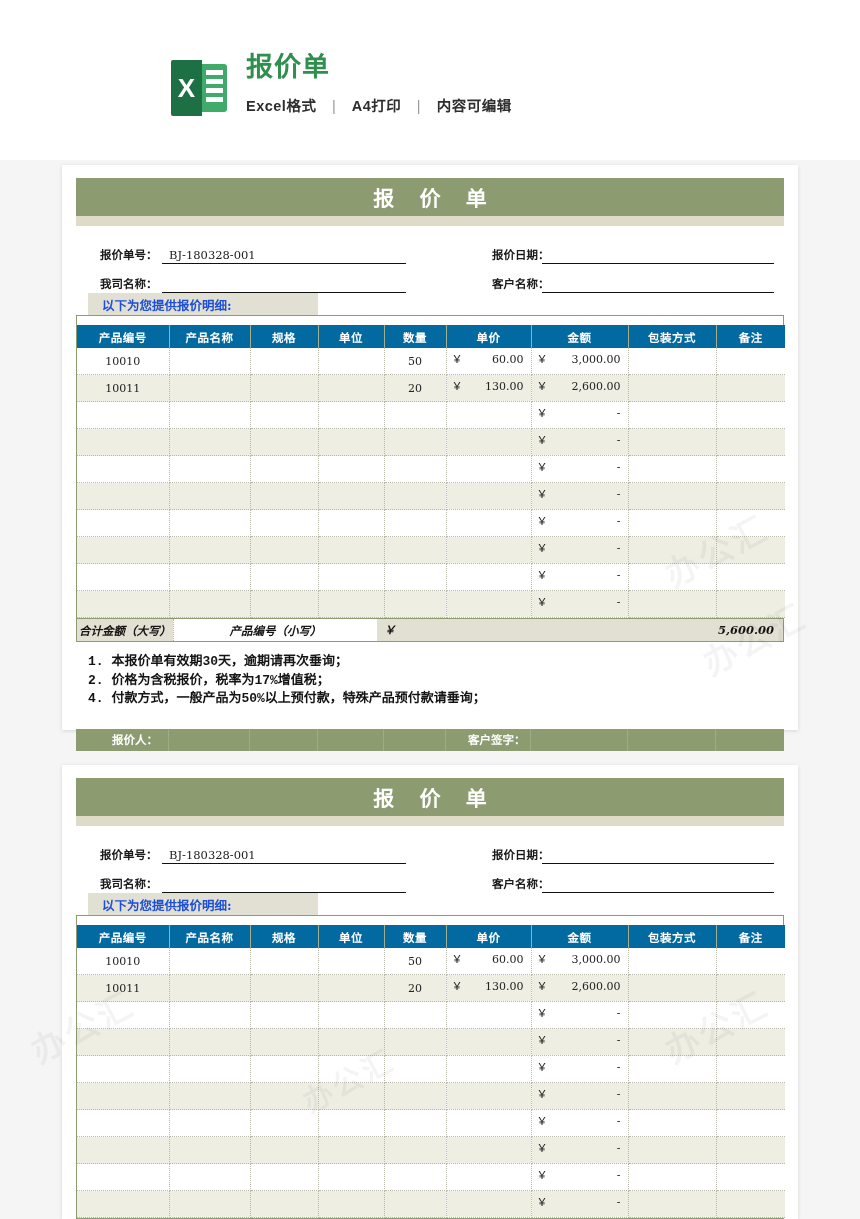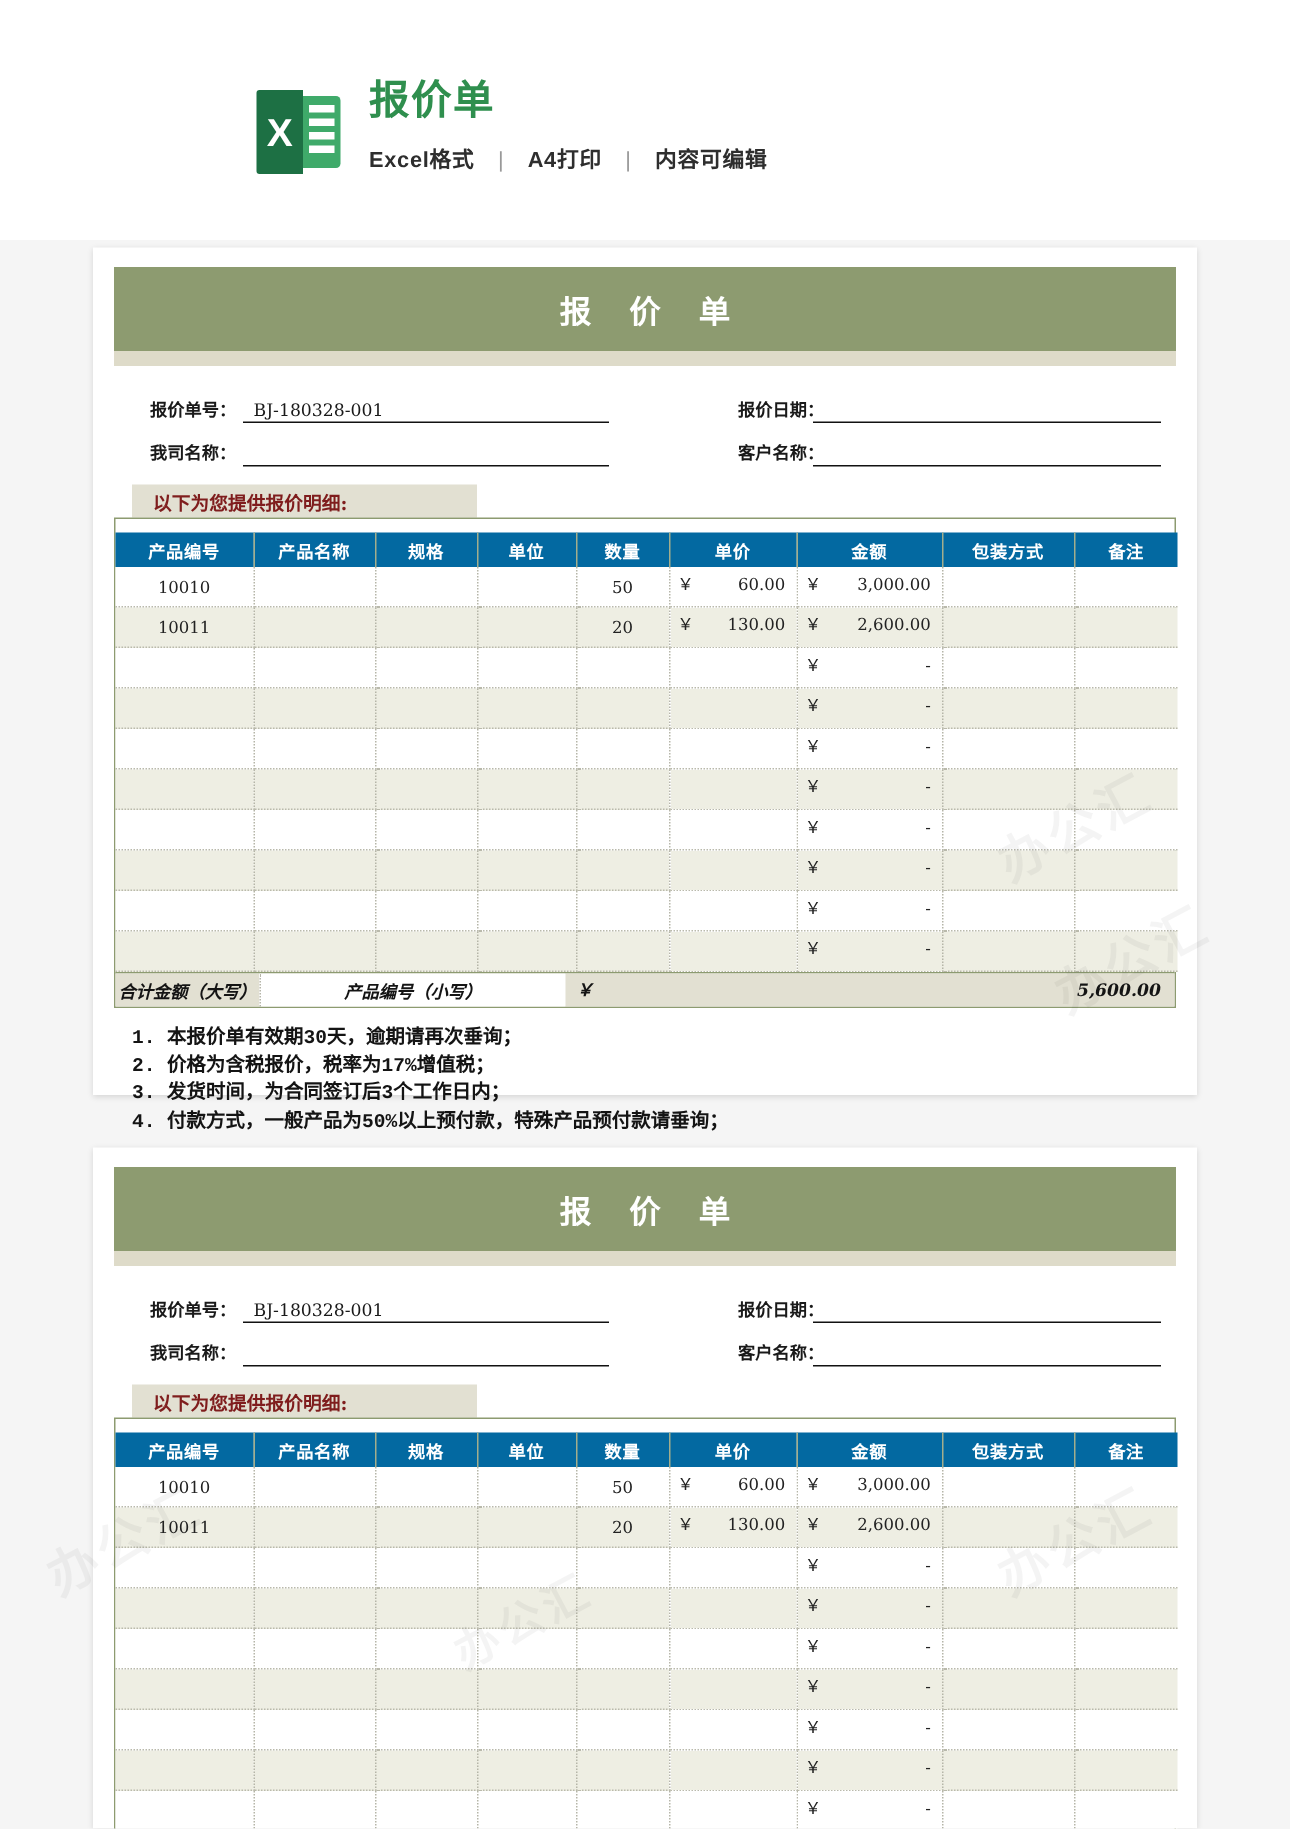--- a/index.html
+++ b/index.html
@@ -51,21 +51,21 @@
     position:absolute;left:62px;width:736px;background:#ffffff;
     box-shadow:0 1px 4px rgba(0,0,0,0.13);
   }
   #doc1{top:165px;height:565px;}
   #doc2{top:765px;height:454px;}
 
   .sheet{position:absolute;left:14px;top:13px;width:708px;}
 
   
   .title-bar{
-    height:56px;background:#8d9b70;color:#ffffff;
+    height:38px;background:#8d9b70;color:#ffffff;
     font-family:"DejaVu Serif","Liberation Serif",serif;
     font-size:21px;font-weight:bold;letter-spacing:9px;
     display:flex;align-items:center;justify-content:center;
     text-indent:9px;
   }
   .title-strip{height:10px;background:#dedbc9;}
 
   
   .meta{padding:9px 0 0 0;}
   .meta-row{display:flex;height:29px;align-items:flex-end;}
@@ -83,23 +83,23 @@
     flex:1;border-bottom:1.6px solid #111;height:17px;
     font-family:"DejaVu Serif","Liberation Serif",serif;
     font-size:11.5px;color:#1a1a1a;padding-left:7px;box-sizing:border-box;
     line-height:16px;
   }
   .c1 .meta-line{margin-right:24px;}
   .c2 .meta-line{margin-right:10px;}
 
   
   .banner{
-    margin-top:12px;margin-left:12px;width:230px;height:22px;background:#e2e0d2;
+    margin-top:0;margin-left:12px;width:230px;height:22px;background:#e2e0d2;
     font-family:"DejaVu Serif","Liberation Serif",serif;
-    font-size:12.5px;font-weight:bold;color:#7f1d1d;
+    font-size:12.5px;font-weight:bold;color:#1d4ed8;
     display:flex;align-items:center;padding-left:14px;box-sizing:border-box;
   }
 
   
   table.q{
     margin-top:9px;width:708px;border-collapse:collapse;
     table-layout:fixed;
     font-family:"DejaVu Serif","Liberation Serif",serif;
   }
   table.q th{
@@ -407,21 +407,20 @@
         <div class="tr-cell tr-num">
           <span class="sym">￥</span>
           <span class="val">5,600.00</span>
         </div>
       </div>
     </div>
 
     <div class="notes">
       <div>1. 本报价单有效期30天，逾期请再次垂询；</div>
       <div>2. 价格为含税报价，税率为17%增值税；</div>
-      <div>3. 发货时间，为合同签订后3个工作日内；</div>
       <div>4. 付款方式，一般产品为50%以上预付款，特殊产品预付款请垂询；</div>
     </div>
 
     <div class="sign-bar">
       <div class="slot" style="left:0;width:92px"></div>
       <div class="slot" style="left:92px;width:81px"></div>
       <div class="slot" style="left:173px;width:68px"></div>
       <div class="slot" style="left:241px;width:66px"></div>
       <div class="slot" style="left:307px;width:62px"></div>
       <div class="slot" style="left:369px;width:85px"></div>

